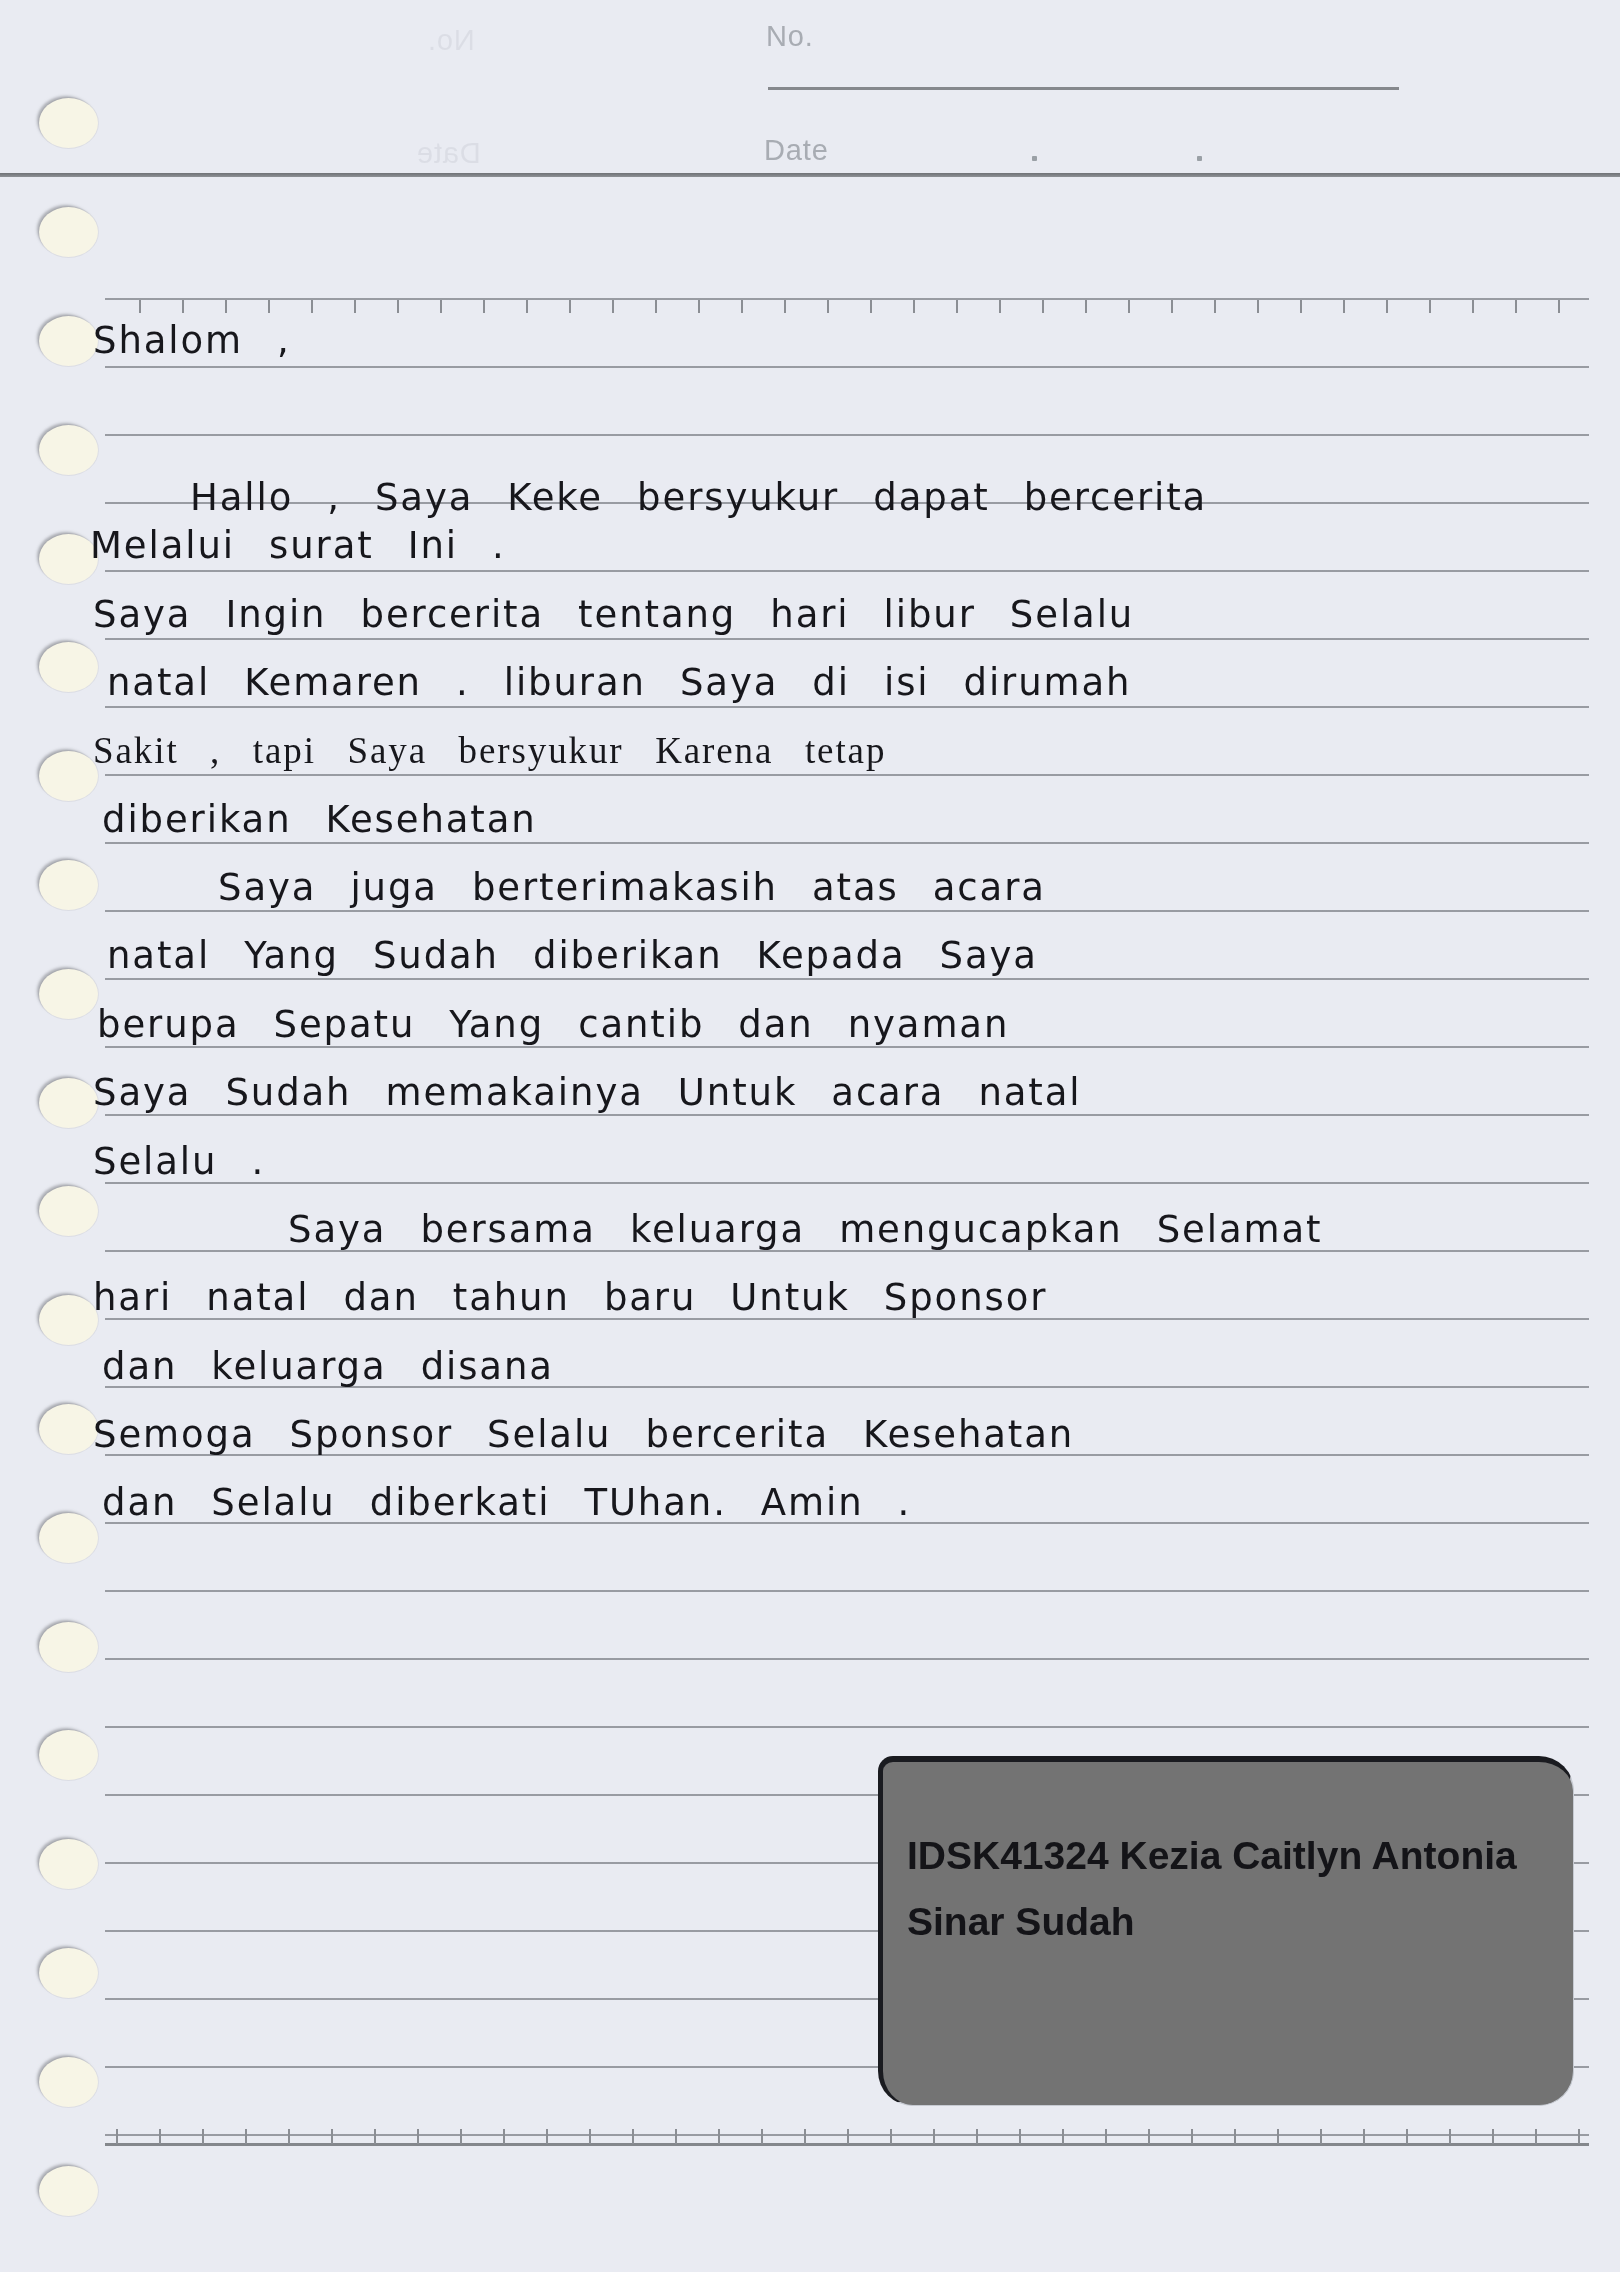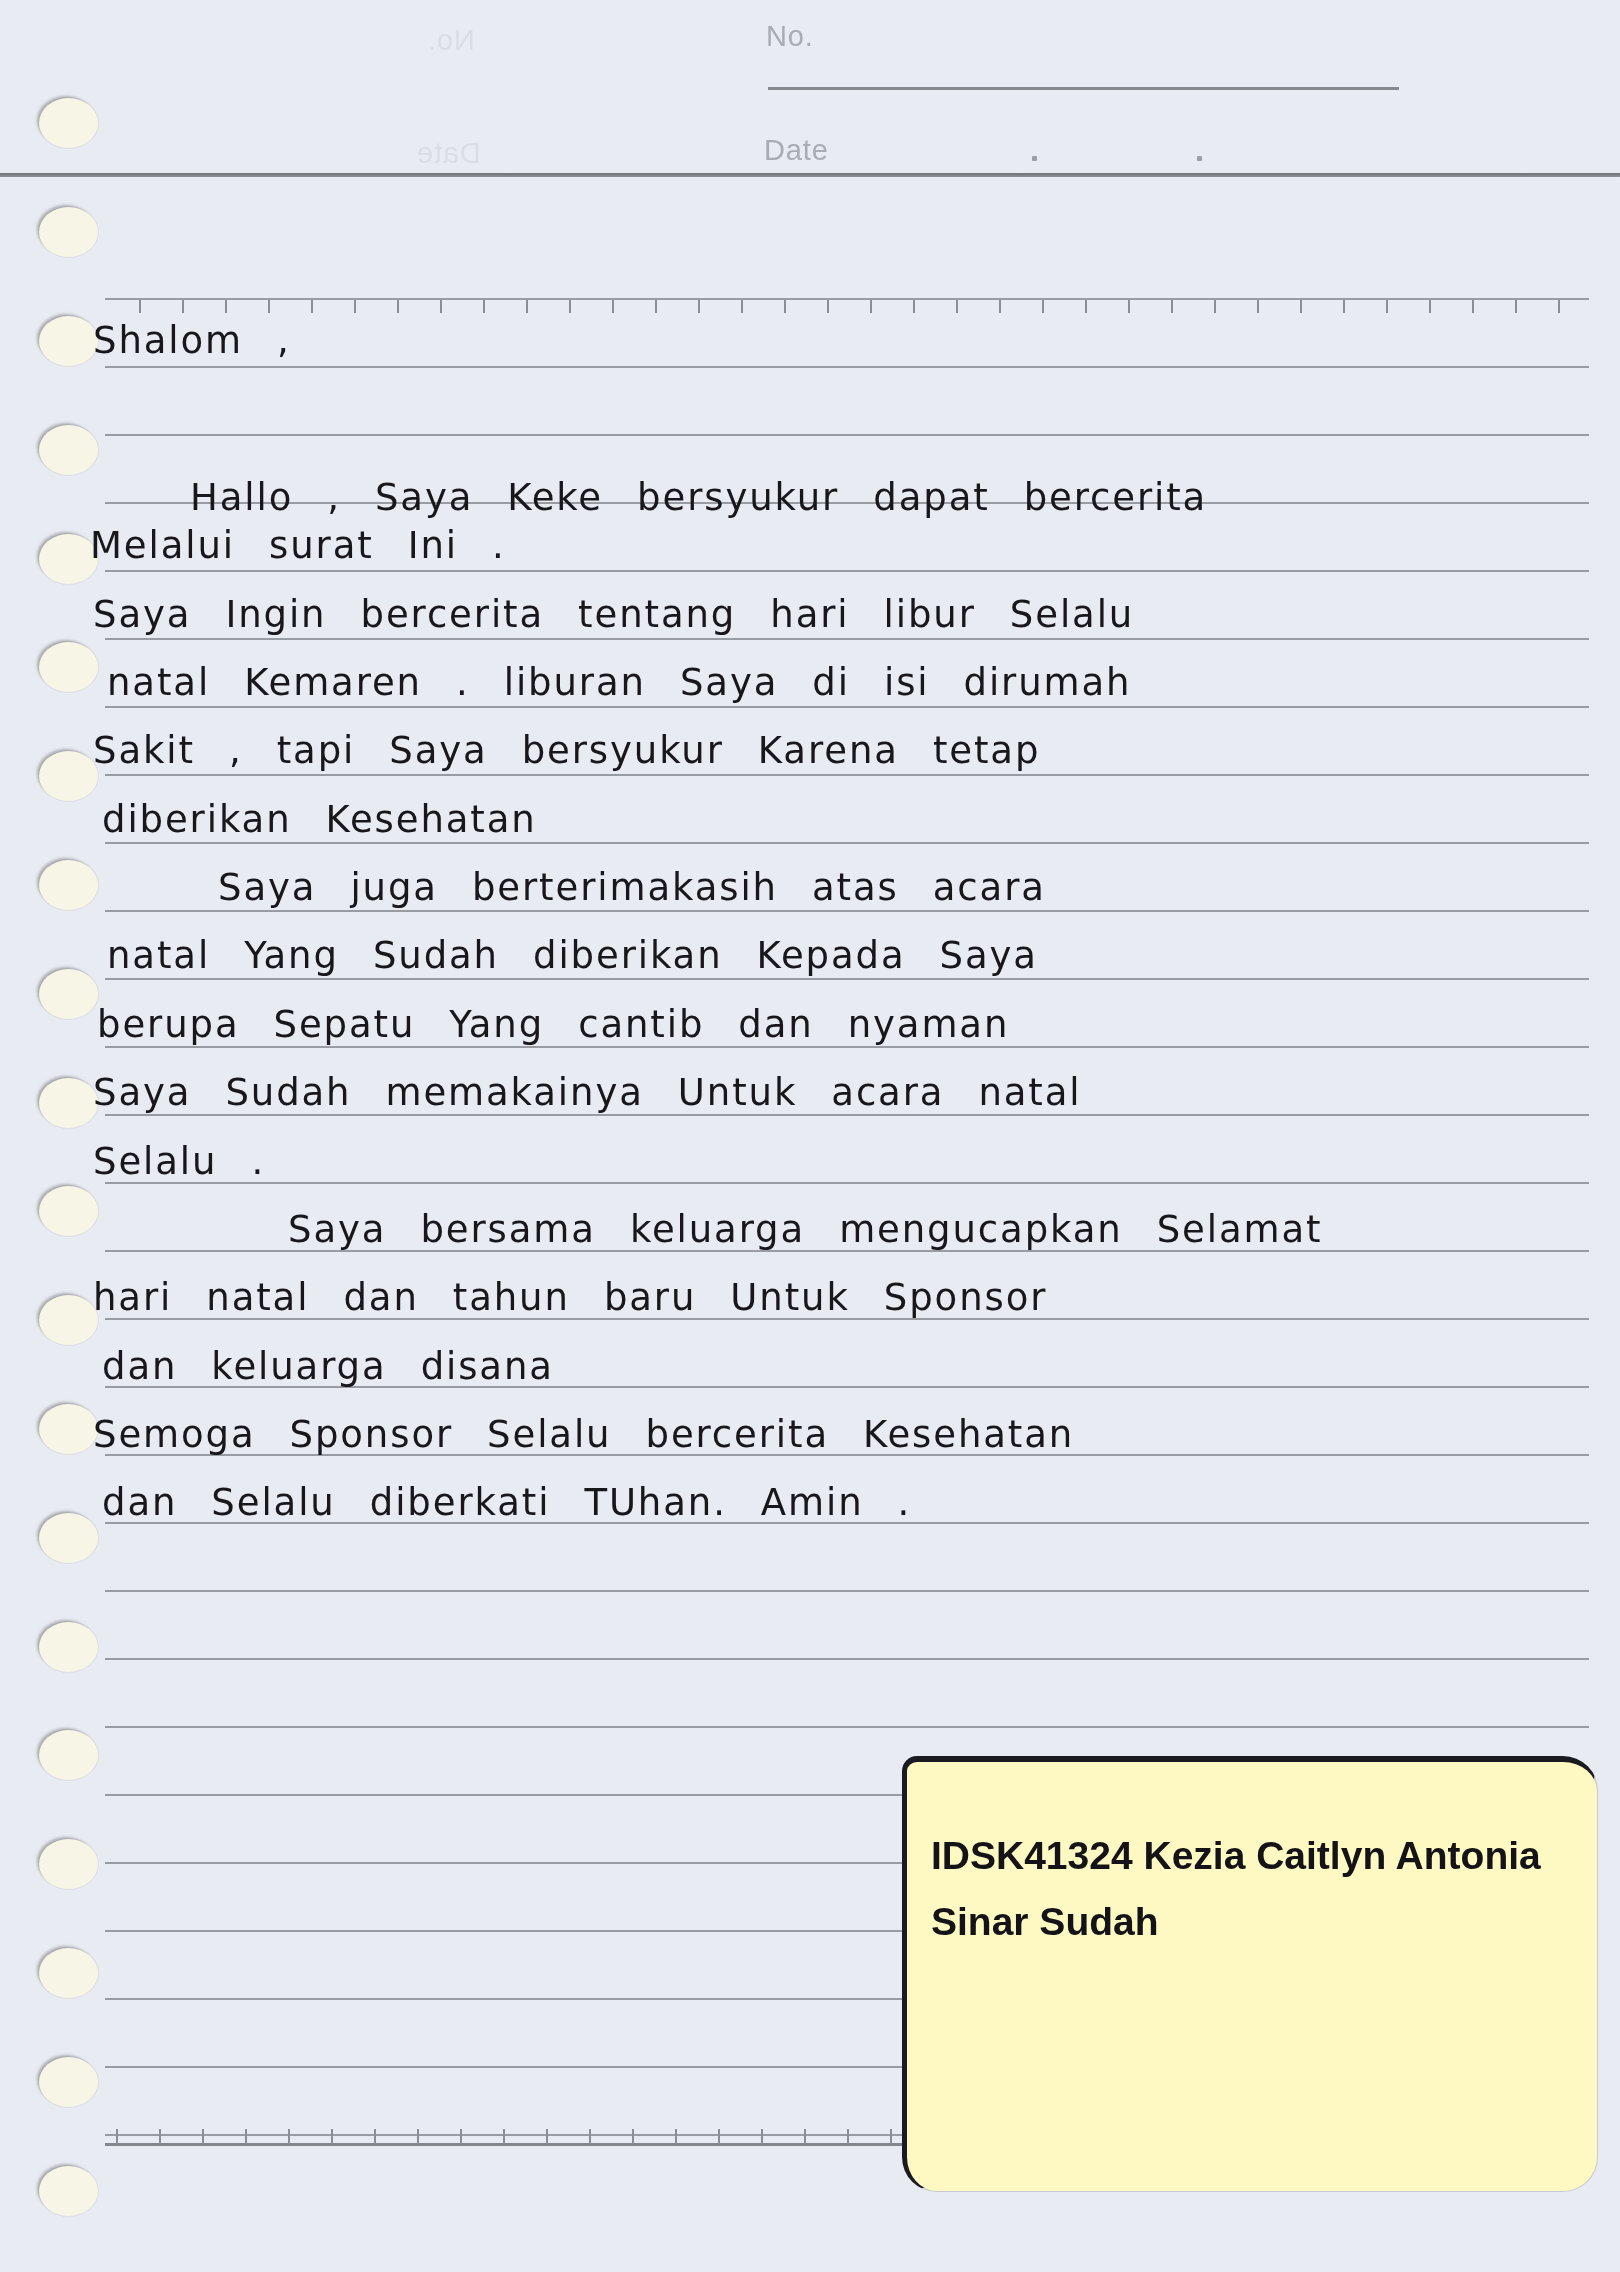--- a/index.html
+++ b/index.html
@@ -64,22 +64,22 @@
   }
   
   .hwline{
     position:absolute;height:54px;line-height:54px;white-space:nowrap;
     font-family:"DejaVu Sans", sans-serif;
     font-size:37px;color:#17171c;
     letter-spacing:1.9px;word-spacing:20.4px;
   }
   
   .sticker{
-    position:absolute;left:902px;top:1756px;width:696px;height:436px;
-    background:#fef9c3;
+    position:absolute;left:878px;top:1756px;width:696px;height:350px;
+    background:#737373;
     border-top:6.5px solid #1a1b20;
     border-left:5.6px solid #1a1b20;
     border-right:1.9px solid #c6cad2;
     border-bottom:1.9px solid #c6cad2;
     border-radius:15px 35px 35px 35px;
     box-sizing:border-box;
   }
   .sticker-text{
     position:absolute;left:24px;top:61px;
     font-family:"Liberation Sans", sans-serif;
@@ -129,21 +129,21 @@
       <div class="hole" style="top: 2057px;"></div>
       <div class="hole" style="top: 2166px;"></div>
     </div>
 
   <div>
       <div class="hwline" style="top: 314px; left: 93px;">Shalom ,</div>
       <div class="hwline" style="top: 451px; left: 190px; margin-top: 20px;">Hallo , Saya Keke bersyukur dapat bercerita</div>
       <div class="hwline" style="top: 519px; left: 90px;">Melalui surat Ini .</div>
       <div class="hwline" style="top: 588px; left: 93px;">Saya Ingin bercerita tentang hari libur Selalu</div>
       <div class="hwline" style="top: 656px; left: 107px;">natal Kemaren . liburan Saya di isi dirumah</div>
-      <div class="hwline" style="top: 724px; left: 93px;">Sakit , tapi Saya bersyukur Karena tetap</div>
+      <div class="hwline" style="top: 724px; left: 93px; font-family: Liberation Serif, serif;">Sakit , tapi Saya bersyukur Karena tetap</div>
       <div class="hwline" style="top: 793px; left: 102px;">diberikan Kesehatan</div>
       <div class="hwline" style="top: 861px; left: 218px;">Saya juga berterimakasih atas acara</div>
       <div class="hwline" style="top: 929px; left: 107px; text-align: right;">natal Yang Sudah diberikan Kepada Saya</div>
       <div class="hwline" style="top: 998px; left: 97px;">berupa Sepatu Yang cantib dan nyaman</div>
       <div class="hwline" style="top: 1066px; left: 93px;">Saya Sudah memakainya Untuk acara natal</div>
       <div class="hwline" style="top: 1135px; left: 93px;">Selalu .</div>
       <div class="hwline" style="top: 1203px; left: 288px;">Saya bersama keluarga mengucapkan Selamat</div>
       <div class="hwline" style="top: 1271px; left: 93px;">hari natal dan tahun baru Untuk Sponsor</div>
       <div class="hwline" style="top: 1340px; left: 102px;">dan keluarga disana</div>
       <div class="hwline" style="top: 1408px; left: 93px;">Semoga Sponsor Selalu bercerita Kesehatan</div>

